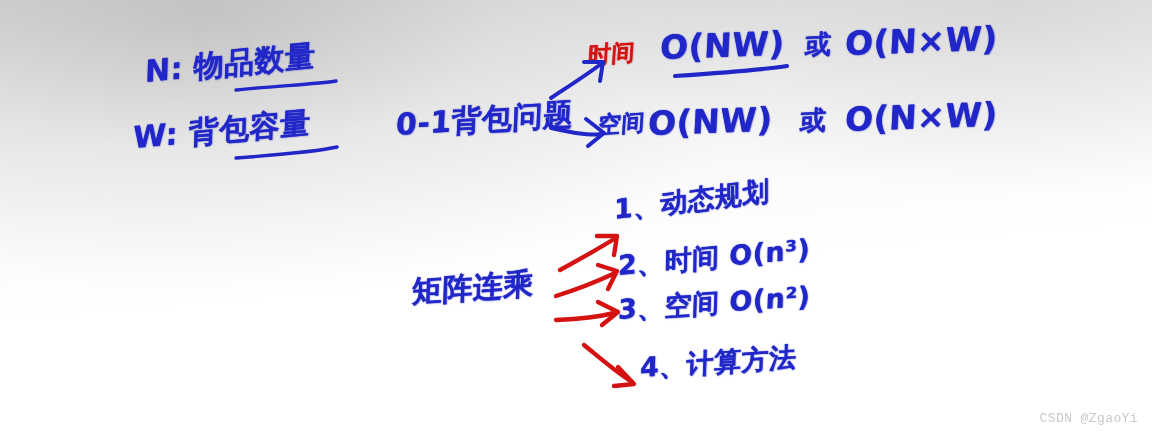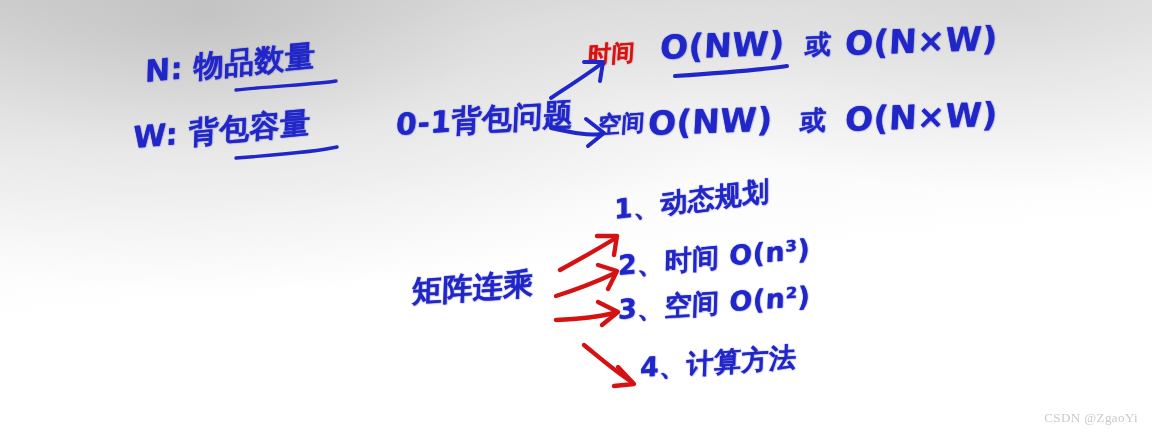--- a/index.html
+++ b/index.html
@@ -64,21 +64,21 @@
   #t-li-1       { left: 614px; top: 192px; font-size: 27px; transform: rotate(-7deg) skewX(-7deg); }
   #t-li-2       { left: 618px; top: 248px; font-size: 27px; transform: rotate(-5deg) skewX(-6deg); }
   #t-li-3       { left: 618px; top: 292px; font-size: 27px; transform: rotate(-4deg) skewX(-6deg); }
   #t-li-4       { left: 640px; top: 350px; font-size: 27px; transform: rotate(-4deg) skewX(-6deg); }
 
   
   #watermark {
     position: absolute;
     right: 14px;
     bottom: 8px;
-    font-family: Liberation Serif, serif;
+    font-family: Liberation Mono, monospace;
     font-size: 13px;
     color: #c9c9c9;
     letter-spacing: 0.4px;
     user-select: none;
   }
 
   svg.strokes {
     position: absolute;
     left: 0; top: 0;
     width: 1152px;

